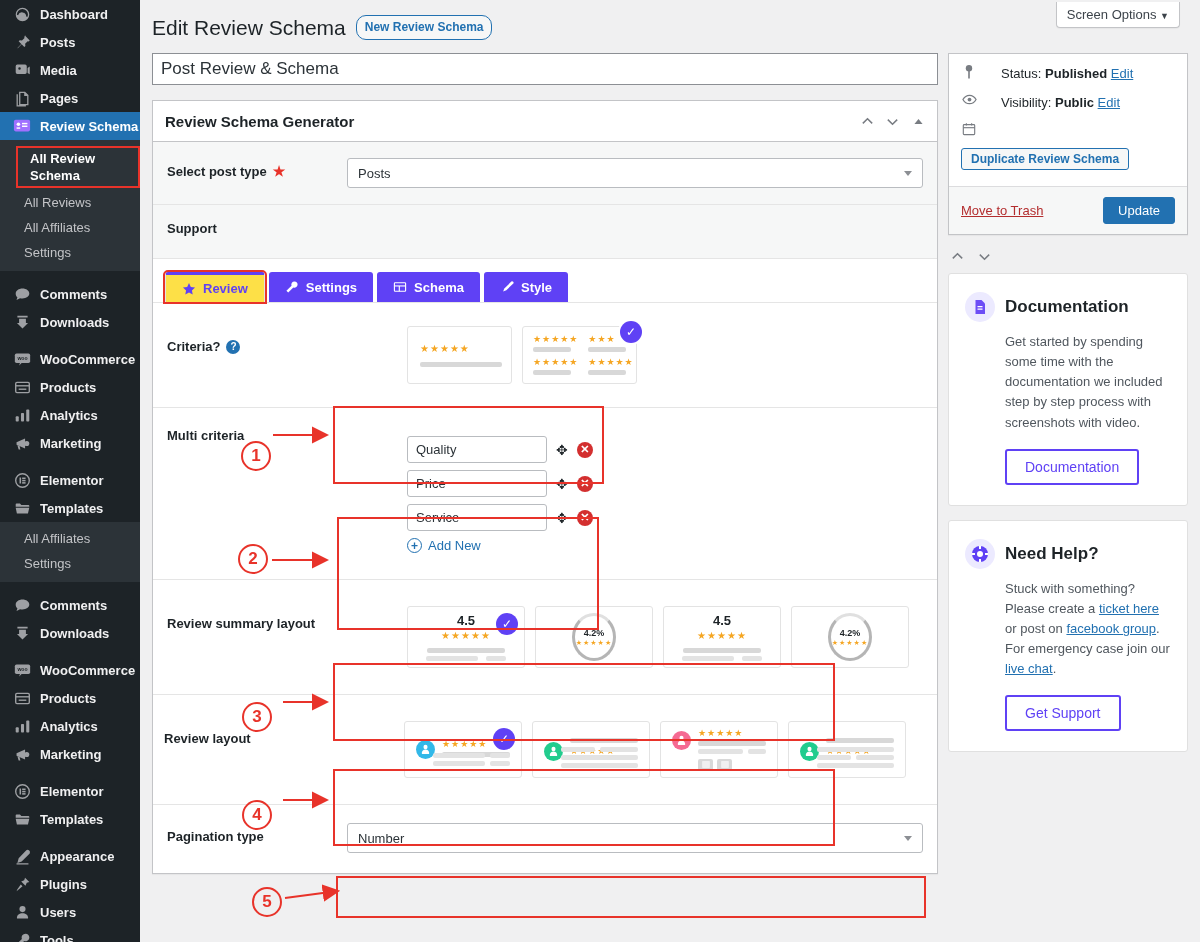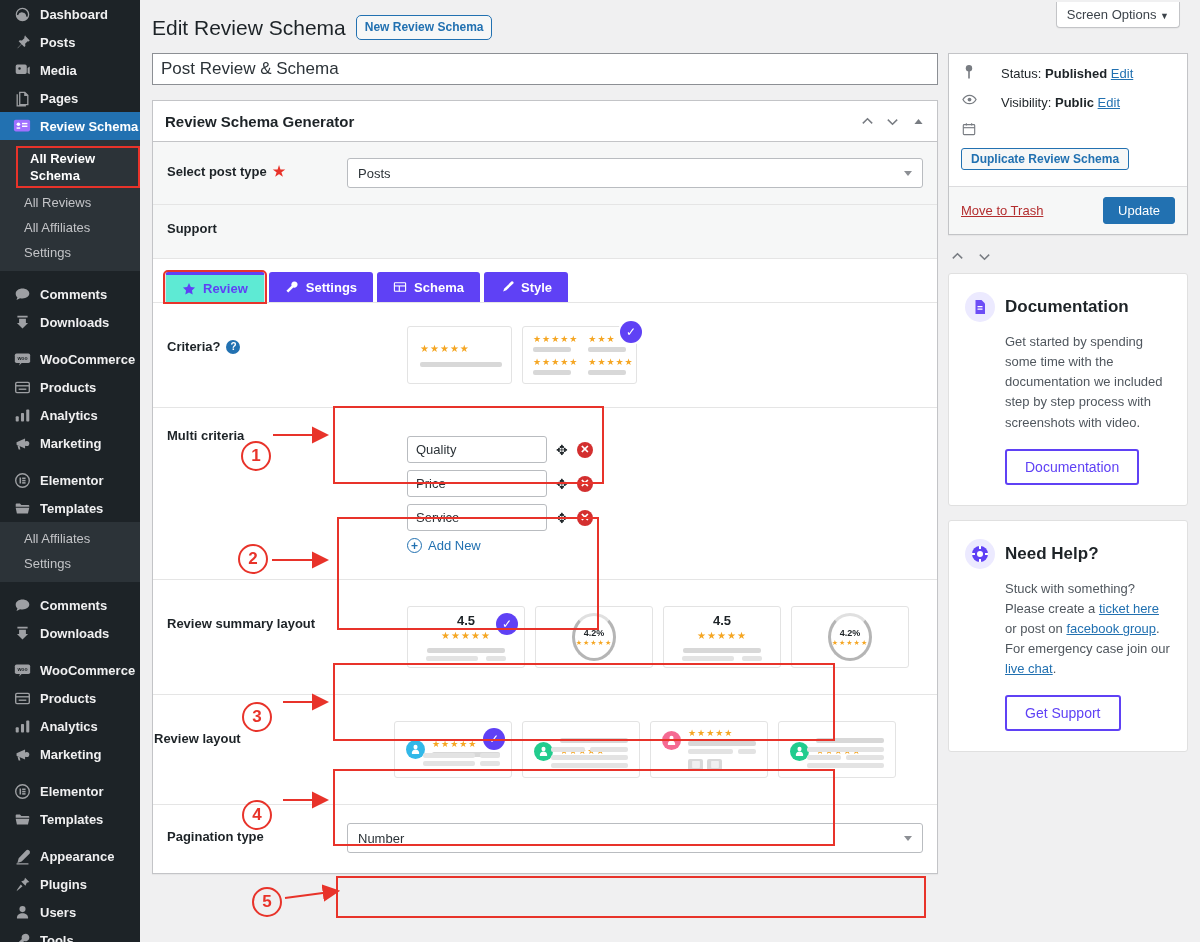--- a/index.html
+++ b/index.html
@@ -57,21 +57,21 @@
     padding:5px 10px; font-size:13px; color:#3c434a;
     box-shadow:0 1px 1px rgba(0,0,0,.04);
   }
   .wrap-head {
     position:absolute; left:12px; top:14px;
     display:flex; align-items:center; gap:10px;
   }
   .page-title { font-size:21px; font-weight:400; color:#1d2327; line-height:1.3; }
   .page-title-action {
     font-size:12px; font-weight:bold; color:#2271b1;
-    border:1px solid #2271b1; border-radius:5px;
+    border:1px solid #2271b1; border-radius:10px;
     padding:3px 8px; background:#f6f7f7; line-height:1.4;
   }
 
   
   #post-body-content { position:absolute; left:12px; top:53px; width:786px; }
   #postbox-container-1 { position:absolute; left:808px; top:53px; width:240px; }
 
   .title-input {
     width:786px; height:32px; background:#fff;
     border:1px solid #8c8f94; border-radius:0;
@@ -139,21 +139,21 @@
     display:flex; align-items:flex-end; gap:4px; padding:8px 12px 0 12px;
     background:#fff; border-bottom:1px solid #e5e5e5; height:44px;
   }
   .tab {
     display:flex; align-items:center; gap:7px;
     height:30px; padding:0 16px; border-radius:3px 3px 0 0;
     background:#5f41f5; color:#fff; font-size:13px; font-weight:bold;
   }
   .tab svg { display:block; }
   .tab.active {
-    background:#5eead4; color:#5f41f5; border-top:3px solid #5f41f5;
+    background:#fde047; color:#5f41f5; border-top:3px solid #5f41f5;
     border-left:1px solid #e3e3e3; border-right:1px solid #e3e3e3;
     position:relative; z-index:2;
   }
   .tab-highlight { outline:2px solid #e8332a; outline-offset:0px; }
 
   
   .annot { position:absolute; z-index:30; pointer-events:none; }
   .annot-circle {
     width:30px; height:30px; border-radius:50%; border:2px solid #e8332a;
     color:#e8332a; font-size:17px; font-weight:bold;
@@ -703,21 +703,21 @@
               <div class="choice-card" style="width:118px;height:62px;">
                 <div style="width:44px;height:48px;border:3px solid #b5b5b5;border-radius:50%;border-top-color:#e0e0e0;display:flex;flex-direction:column;align-items:center;justify-content:center;gap:1px;">
                   <div style="font-size:9px;font-weight:bold;color:#1d2327;">4.2%</div>
                   <div class="stars" style="font-size:7px;">★★★★★</div>
                 </div>
               </div>
             </div>
           </div>
         </div>
 
-        <div class="form-row" style="padding:18px 14px 18px 1px;">
+        <div class="form-row" style="padding:18px 14px 18px 11px;">
           <div class="row-label" style="padding-top:18px;">
             <span>Review layout</span>
           </div>
           <div class="row-field" style="padding-left:50px;">
             <div class="choice-wrap" style="padding:8px 10px;">
 
               <div class="choice-card" style="width:118px;height:57px;">
                 <div style="display:flex;gap:7px;align-items:flex-start;padding:0 11px;width:100%;">
                   <div style="width:19px;height:19px;border-radius:50%;background:#32b8e8;display:flex;align-items:center;justify-content:center;flex:0 0 19px;">
                       <svg width="9" height="11" viewBox="0 0 10 12" fill="#fff">

